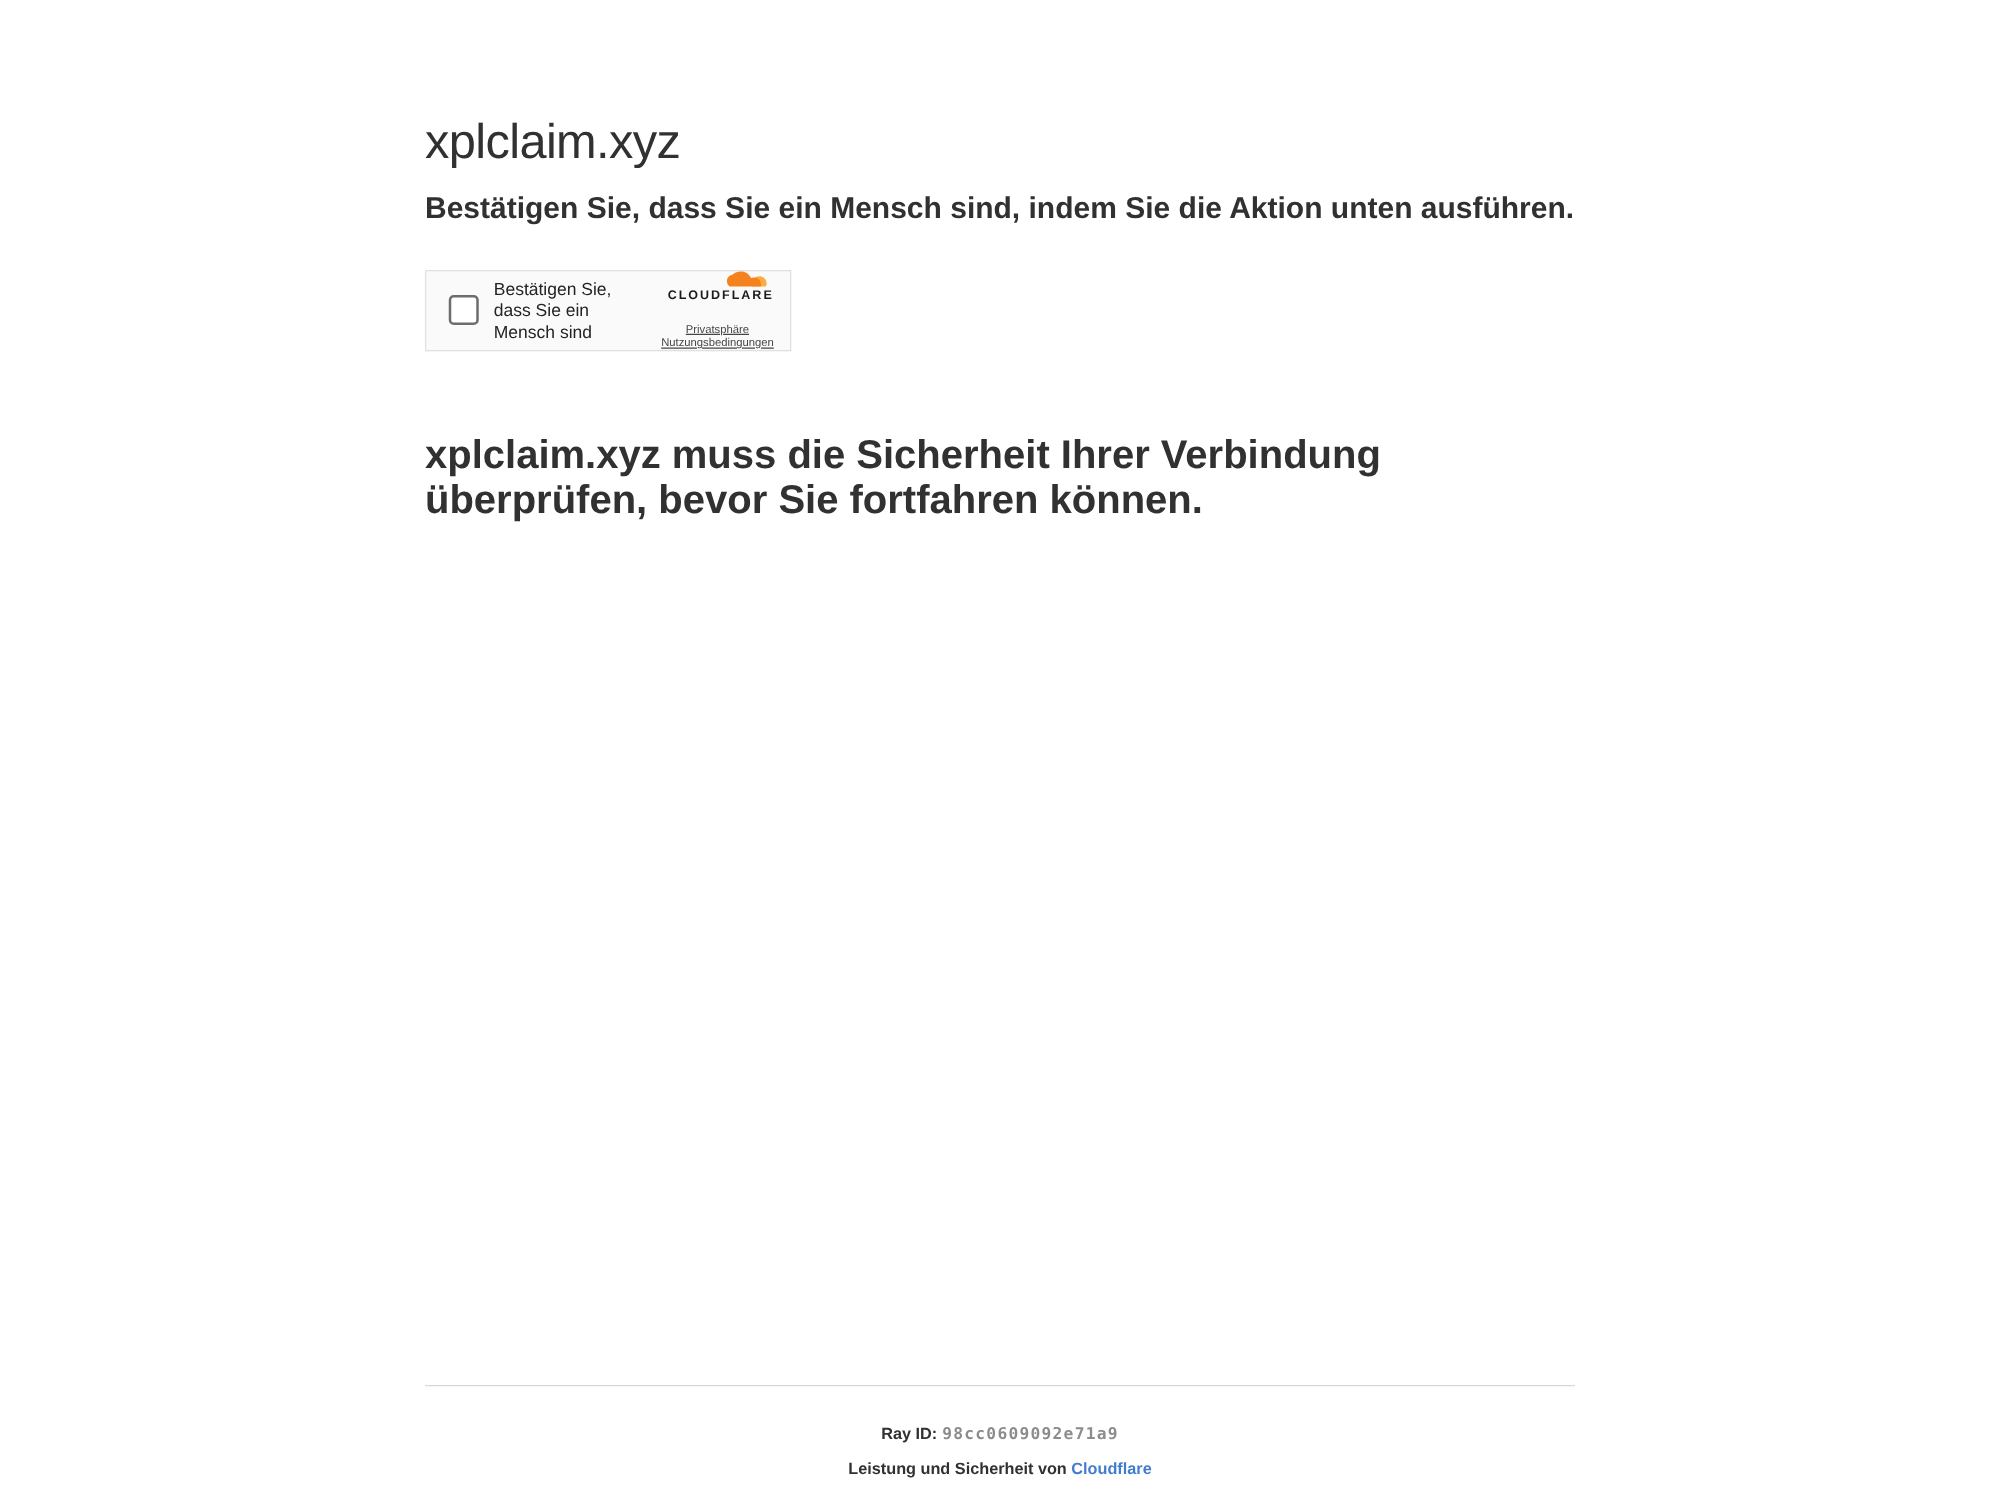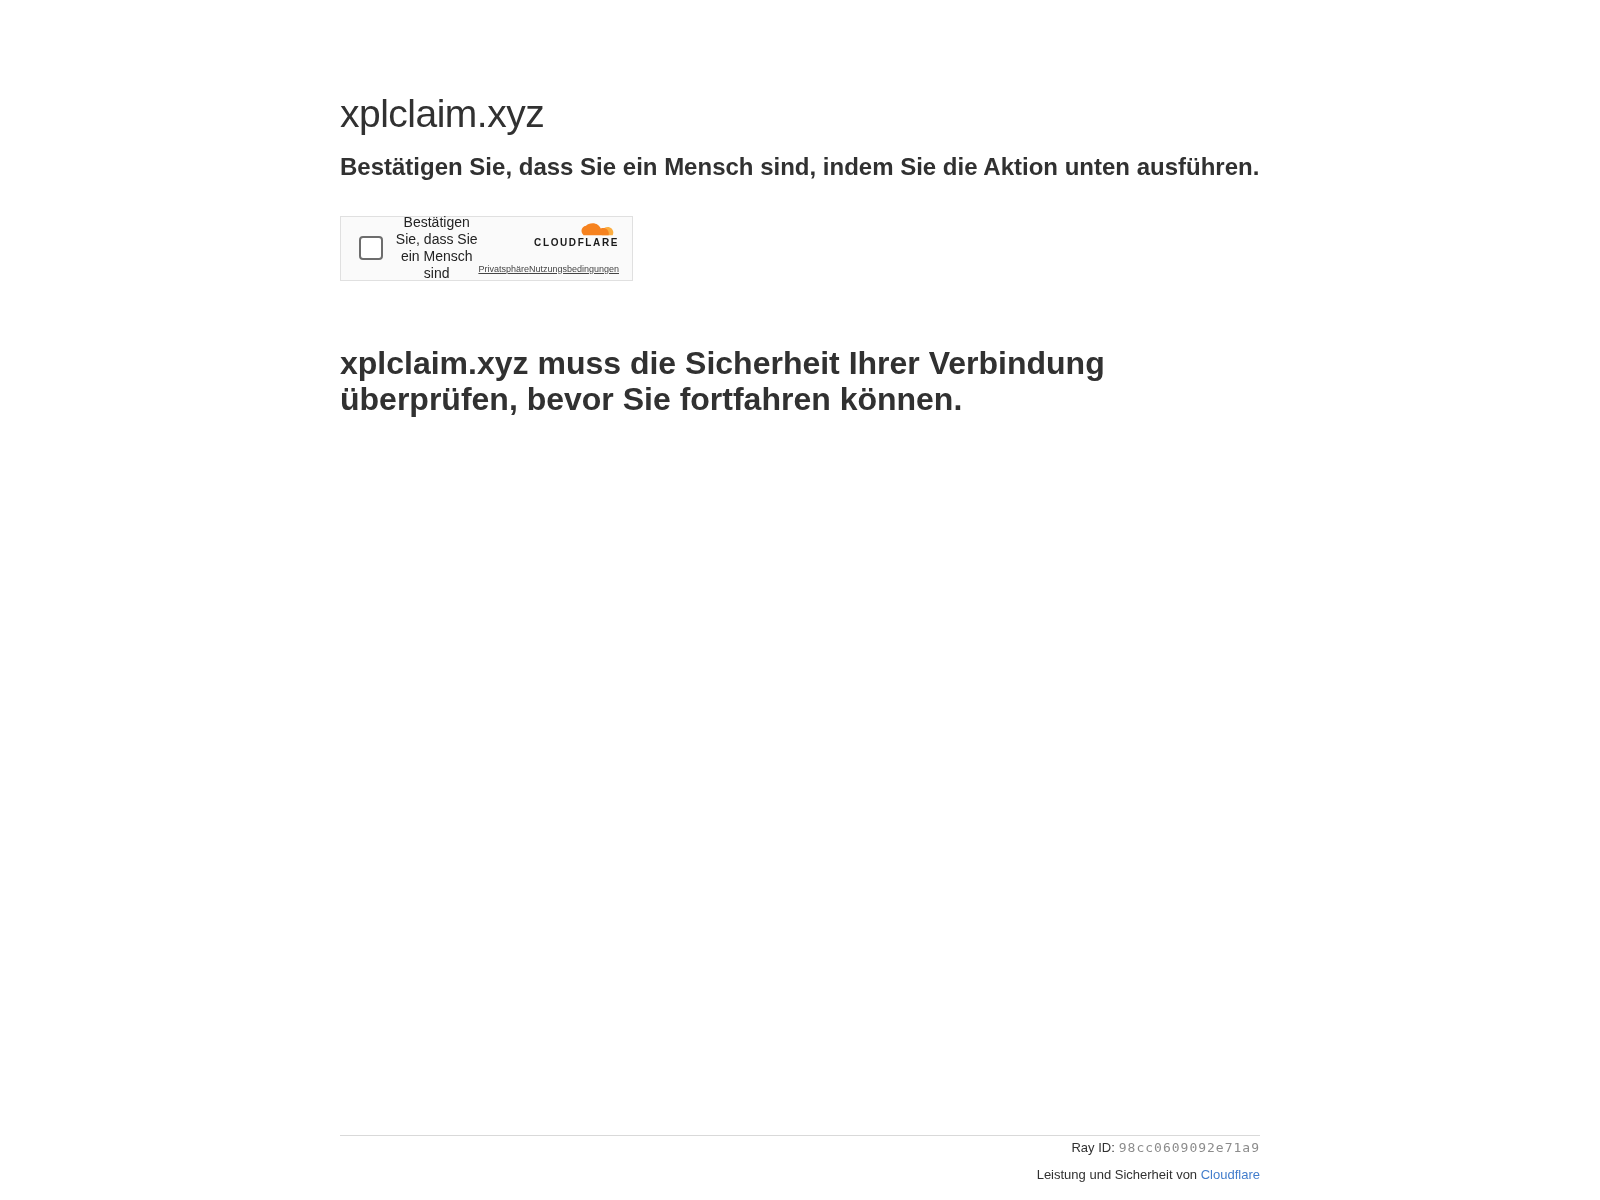--- a/index.html
+++ b/index.html
@@ -65,21 +65,20 @@
     border: 2px solid #6d6d6d;
     border-radius: 4px;
     cursor: pointer;
     flex: none;
   }
   .checkbox-label {
     font-size: 14px;
     line-height: 17px;
     color: #232323;
     max-width: 126px;
-    text-align: center;
   }
   .brand-block {
     display: flex;
     flex-direction: column;
     align-items: flex-end;
   }
   .cf-logo {
     display: flex;
     flex-direction: column;
     align-items: flex-end;
@@ -89,43 +88,44 @@
   .cloud-light { fill: var(--accent-orange-light, #fbad41); }
   .cf-wordmark {
     font-size: 10px;
     font-weight: 700;
     letter-spacing: 1.6px;
     color: #1b1b1b;
     white-space: nowrap;
   }
   .cf-links {
     display: flex;
-    flex-direction: row;
-    align-items: flex-start;
+    flex-direction: column;
+    align-items: center;
     margin-top: 16px;
   }
   .cf-links a {
     font-size: 9px;
     line-height: 11px;
     color: #454545;
     text-decoration: underline;
     cursor: pointer;
   }
   
   .security-message {
     font-size: 32px;
     font-weight: 700;
     line-height: 36px;
     max-width: 905px;
   }
   
   footer.page-footer {
     border-top: 1px solid #d9d9d9;
-    text-align: right;
-    padding: 4px 0 17px;
+    text-align: center;
+    padding: 30px 0 17px;
+    font-weight: bold;
   }
   .ray-line {
     font-size: 13px;
     line-height: 16px;
     margin-bottom: 11px;
     color: #313131;
   }
   .ray-line code {
     font-family: "DejaVu Sans Mono", "Liberation Mono", monospace;
     font-size: 13px;

